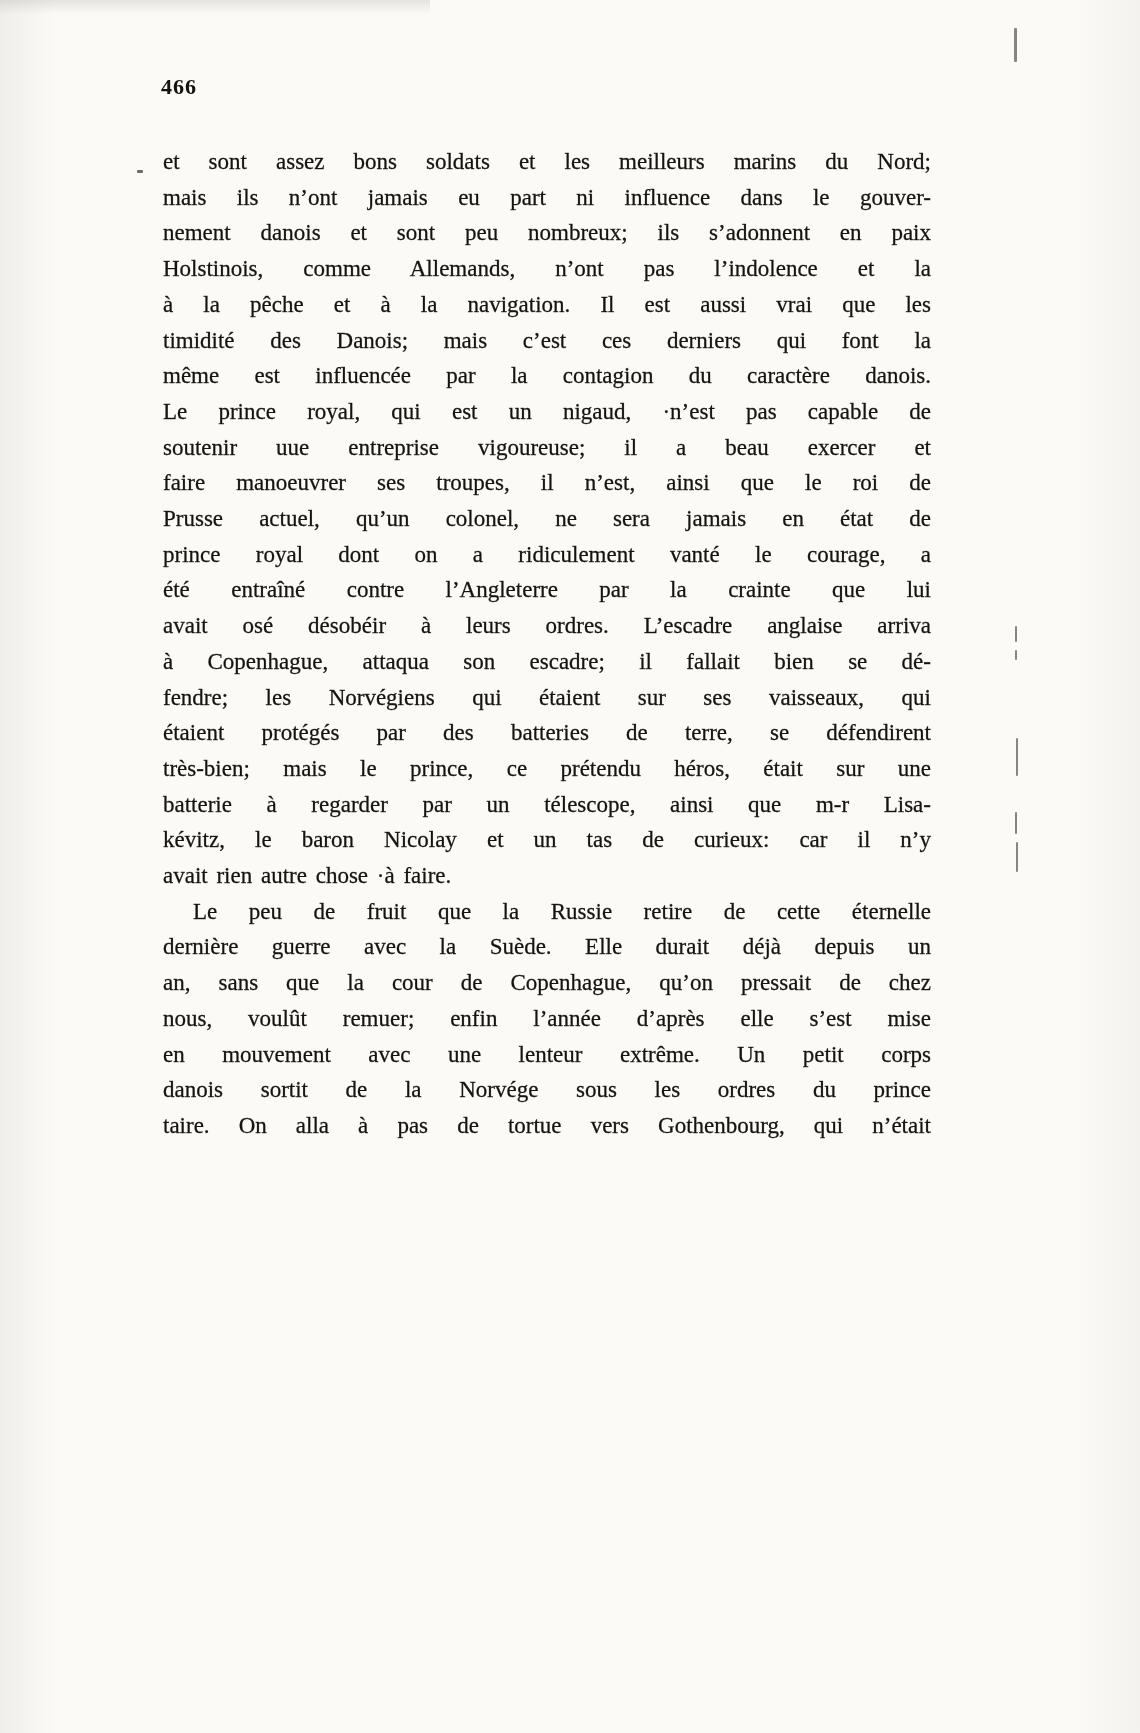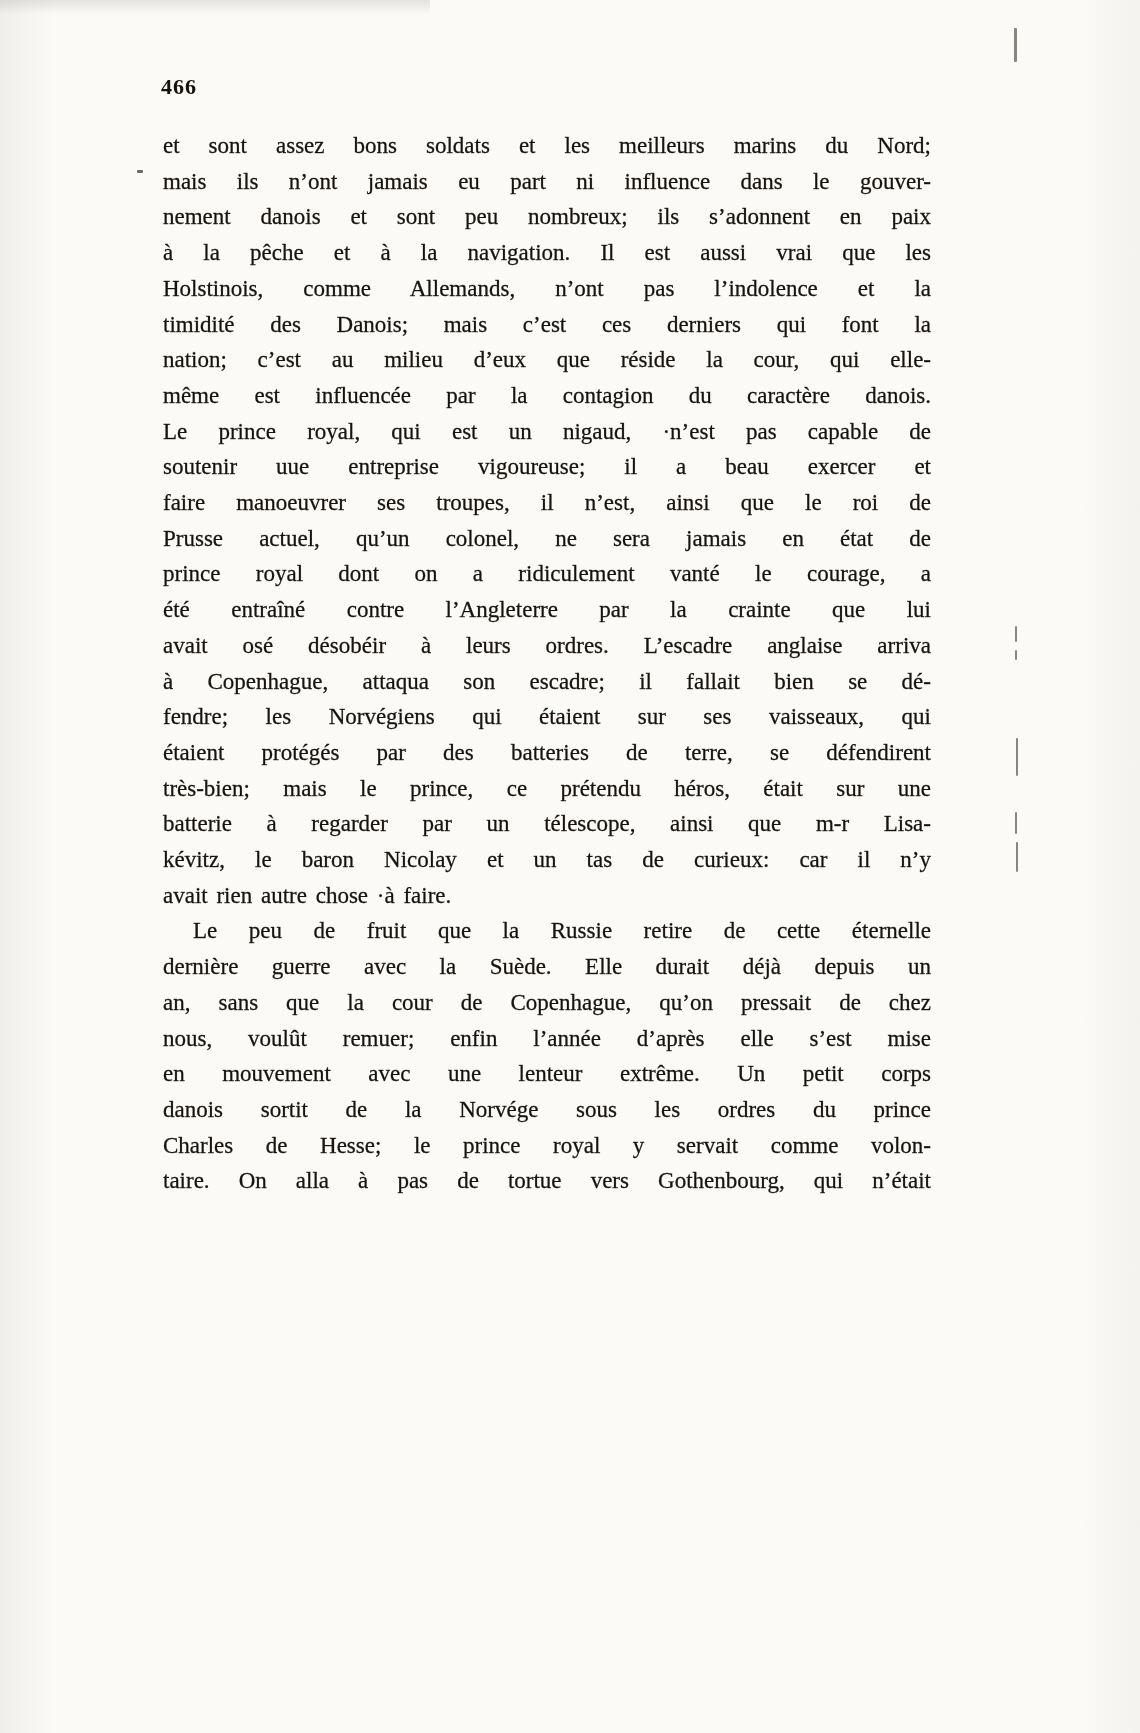--- a/index.html
+++ b/index.html
@@ -34,21 +34,21 @@
     left: 161px;
     top: 74px;
     font-size: 22px;
     font-weight: bold;
     letter-spacing: 1px;
     color: #15110c;
   }
   .text-block {
     position: absolute;
     left: 163px;
-    top: 128px;
+    top: 144px;
     width: 768px;
     font-size: 23px;
     line-height: 35.7px;
     color: #17130e;
     -webkit-text-stroke: 0.3px rgba(23,19,14,0.85);
   }
   .line {
     text-align: justify;
     text-align-last: justify;
     word-spacing: 1px;
@@ -81,24 +81,23 @@
 
 <div class="page">
   <div class="page-top-smudge"></div>
 
   <div class="page-number">466</div>
 
   <div class="text-block">
       <div class="line">et sont assez bons soldats et les meilleurs marins du Nord;</div>
       <div class="line">mais ils n’ont jamais eu part ni influence dans le gouver-</div>
       <div class="line">nement danois et sont peu nombreux; ils s’adonnent en paix</div>
+      <div class="line">Holstinois, comme Allemands, n’ont pas l’indolence et la</div>
       <div class="line">à la pêche et à la navigation. Il est aussi vrai que les</div>
-      <div class="line">Holstinois, comme Allemands, n’ont pas l’indolence et la</div>
       <div class="line">timidité des Danois; mais c’est ces derniers qui font la</div>
-      <div class="line">nation; c’est au milieu d’eux que réside la cour, qui elle-</div>
       <div class="line">même est influencée par la contagion du caractère danois.</div>
       <div class="line">Le prince royal, qui est un nigaud, ·n’est pas capable de</div>
       <div class="line">soutenir uue entreprise vigoureuse; il a beau exercer et</div>
       <div class="line">faire manoeuvrer ses troupes, il n’est, ainsi que le roi de</div>
       <div class="line">Prusse actuel, qu’un colonel, ne sera jamais en état de</div>
       <div class="line">prince royal dont on a ridiculement vanté le courage, a</div>
       <div class="line">été entraîné contre l’Angleterre par la crainte que lui</div>
       <div class="line">avait osé désobéir à leurs ordres. L’escadre anglaise arriva</div>
       <div class="line">à Copenhague, attaqua son escadre; il fallait bien se dé-</div>
       <div class="line">fendre; les Norvégiens qui étaient sur ses vaisseaux, qui</div>
@@ -106,21 +105,20 @@
       <div class="line">très-bien; mais le prince, ce prétendu héros, était sur une</div>
       <div class="line">batterie à regarder par un télescope, ainsi que m-r Lisa-</div>
       <div class="line">kévitz, le baron Nicolay et un tas de curieux: car il n’y</div>
       <div class="line no-justify">avait rien autre chose ·à faire.</div>
       <div class="line indented">Le peu de fruit que la Russie retire de cette éternelle</div>
       <div class="line">dernière guerre avec la Suède. Elle durait déjà depuis un</div>
       <div class="line">an, sans que la cour de Copenhague, qu’on pressait de chez</div>
       <div class="line">nous, voulût remuer; enfin l’année d’après elle s’est mise</div>
       <div class="line">en mouvement avec une lenteur extrême. Un petit corps</div>
       <div class="line">danois sortit de la Norvége sous les ordres du prince</div>
-      <div class="line">Charles de Hesse; le prince royal y servait comme volon-</div>
       <div class="line">taire. On alla à pas de tortue vers Gothenbourg, qui n’était</div>
     </div>
 
   <span class="artifact a-right-1"></span>
   <span class="artifact a-right-2"></span>
   <span class="artifact a-right-3"></span>
   <span class="artifact a-right-4"></span>
   <span class="artifact a-right-5"></span>
   <span class="artifact a-right-6"></span>
   <span class="artifact a-margin-dot"></span>

